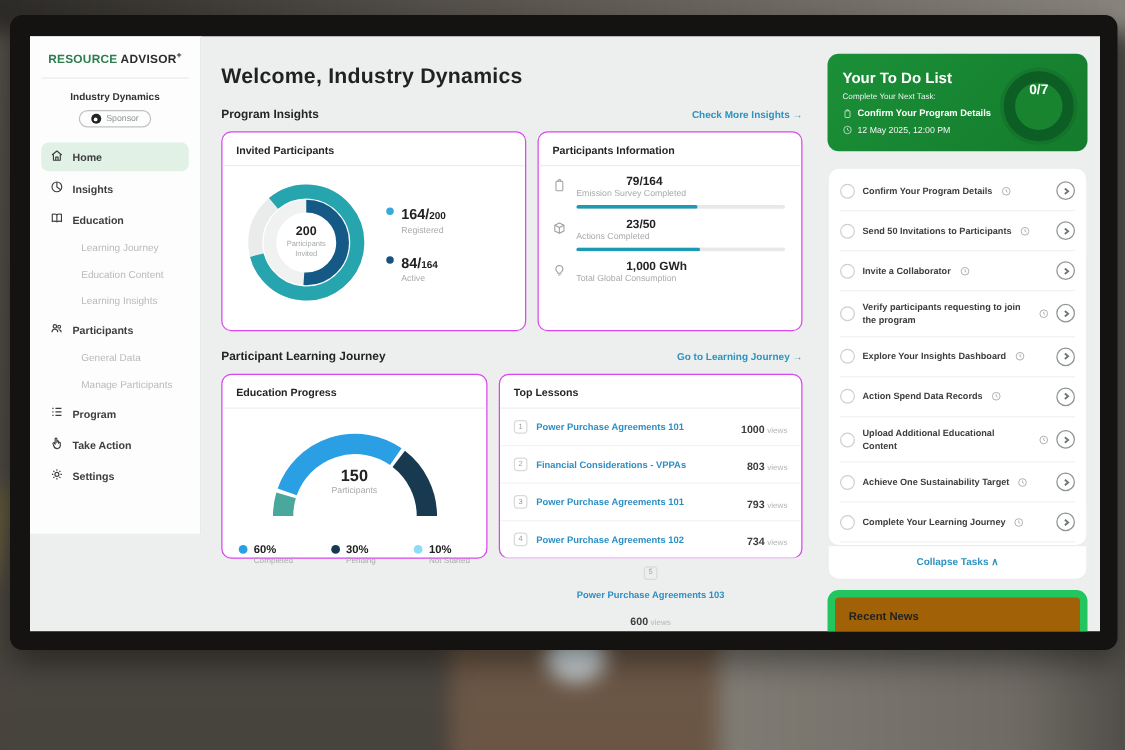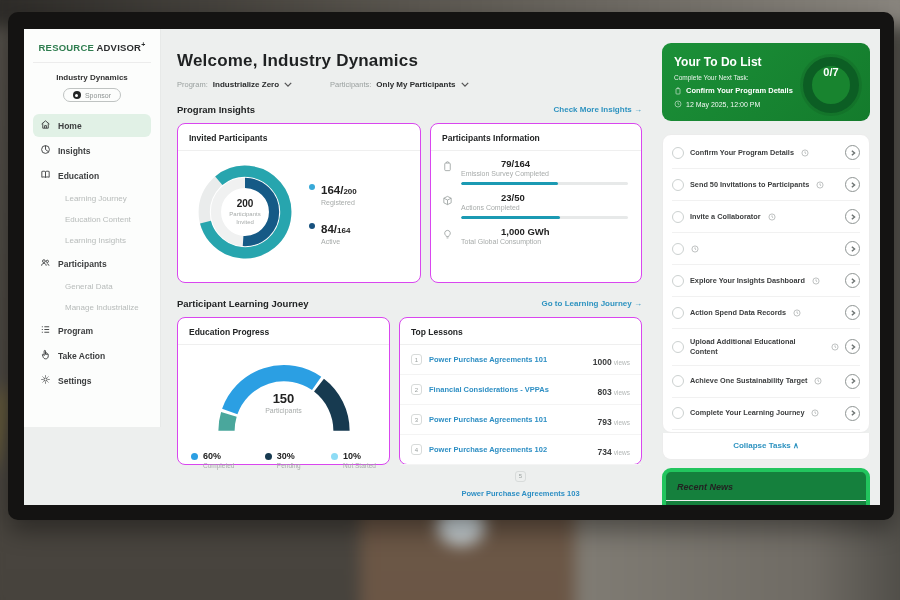--- a/index.html
+++ b/index.html
@@ -112,21 +112,21 @@
   .todo-list { background:#fff; border-radius:9px; border:1px solid #ececec; margin-top:13px; padding:2px 9px; }
   .todo-item { display:flex; align-items:center; gap:6px; padding:8px 0; border-bottom:1px solid #f1f1f1; }
   .todo-item .chk { width:12px; height:12px; min-width:12px; border:1.4px solid #ccd1d0; border-radius:50%; cursor:pointer; }
   .todo-item .lab { font-size:7.3px; font-weight:bold; color:#3b3d3e; line-height:1.35; }
   .todo-item .clock { margin-left:1px; }
   .todo-item .clock svg { width:8px; height:8px; display:block; }
   .todo-item .go { margin-left:auto; width:15px; height:15px; min-width:15px; border:1.3px solid #8f9594;
     border-radius:50%; display:flex; align-items:center; justify-content:center; cursor:pointer; }
   .todo-item .go svg { width:6px; height:6px; stroke:#6f7574; fill:none; stroke-width:2; }
   .collapse { text-align:center; font-size:8px; font-weight:bold; color:#2e93c0; padding:8px 0 9px; cursor:pointer; }
-  .news { background:#15803d; border-radius:9px 9px 0 0; border:4px solid #22c55e; margin-top:8px; height:50px;font-style:italic; }
+  .news { background:#a16207; border-radius:9px 9px 0 0; border:6px solid #22c55e; margin-top:8px; height:50px; }
   .news .t { font-size:9px; font-weight:bold; color:#222; padding:10px 11px 8px; border-bottom:1px solid #f0f0f0; }
 </style>
 </head>
 <body>
 
 <div class="bg">
   <div class="bg-left"></div>
     <div class="bg-center"></div>
     <div class="bg-right"></div>
   <div class="bg-top"></div>
@@ -201,21 +201,21 @@
           <span>Participants</span>
         </div>
 
         <div class="nav-item sub">
           <span class="ic"></span>
           <span>General Data</span>
         </div>
 
         <div class="nav-item sub">
           <span class="ic"></span>
-          <span>Manage Industrialize</span>
+          <span>Manage Participants</span>
         </div>
 
         <div class="nav-item">
           <span class="ic"><svg viewBox="0 0 24 24" width="11" height="11" fill="none" stroke="#3c3e3f" stroke-width="2">
                 <path d="M4 6 h2.2 M4 12 h2.2 M4 18 h2.2 M9.5 6 H20 M9.5 12 H20 M9.5 18 H20"></path>
               </svg></span>
           <span>Program</span>
         </div>
 
         <div class="nav-item">
@@ -230,36 +230,20 @@
                 <circle cx="12" cy="12" r="3.4"></circle>
                 <path d="M12 3.2 v2.6 M12 18.2 v2.6 M3.2 12 h2.6 M18.2 12 h2.6 M5.8 5.8 l1.9 1.9 M16.3 16.3 l1.9 1.9 M18.2 5.8 l-1.9 1.9 M7.7 16.3 l-1.9 1.9"></path>
               </svg></span>
           <span>Settings</span>
         </div>
       </div>
   </div>
 
   <div class="main">
     <div class="welcome">Welcome, Industry Dynamics</div>
-    <div class="filters">
-      <div class="filter">
-        <span class="lab">Program:</span>
-        <span class="val">Industrialize Zero</span>
-        <svg viewBox="0 0 10 6">
-              <path d="M1 1 L5 5 L9 1"></path>
-            </svg>
-      </div>
-      <div class="filter">
-        <span class="lab">Participants:</span>
-        <span class="val">Only My Participants</span>
-        <svg viewBox="0 0 10 6">
-              <path d="M1 1 L5 5 L9 1"></path>
-            </svg>
-      </div>
-    </div>
 
     <div class="sec-row">
       <span class="sec-title">Program Insights</span>
       <span class="sec-link"><span>Check More Insights</span> <span>→</span></span>
     </div>
 
     <div class="cards">
       <div class="card card-invited">
         <div class="card-title">Invited Participants</div>
         <div class="invited-body">
@@ -496,20 +480,21 @@
           </span>
           <span class="go">
             <svg viewBox="0 0 8 8">
                 <path d="M2.5 1 L6 4 L2.5 7"></path>
               </svg>
           </span>
         </div>
 
         <div class="todo-item">
           <span class="chk"></span>
+          <span class="lab">Verify participants requesting to join the program</span>
           <span class="clock">
             <svg viewBox="0 0 12 12">
                 <circle cx="6" cy="6" r="4.6" fill="none" stroke="#a7acab" stroke-width="1.1"></circle>
                 <path d="M6 3.6 V6 L7.7 7.1" fill="none" stroke="#a7acab" stroke-width="1.1"></path>
               </svg>
           </span>
           <span class="go">
             <svg viewBox="0 0 8 8">
                 <path d="M2.5 1 L6 4 L2.5 7"></path>
               </svg>

